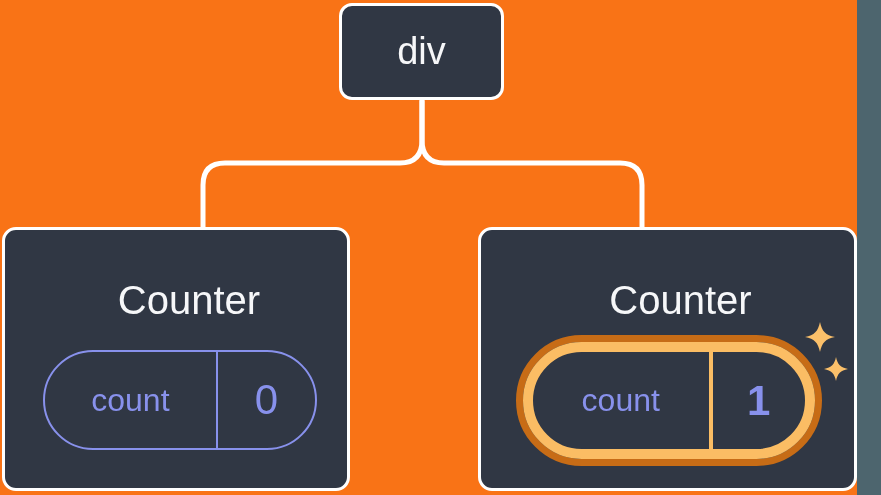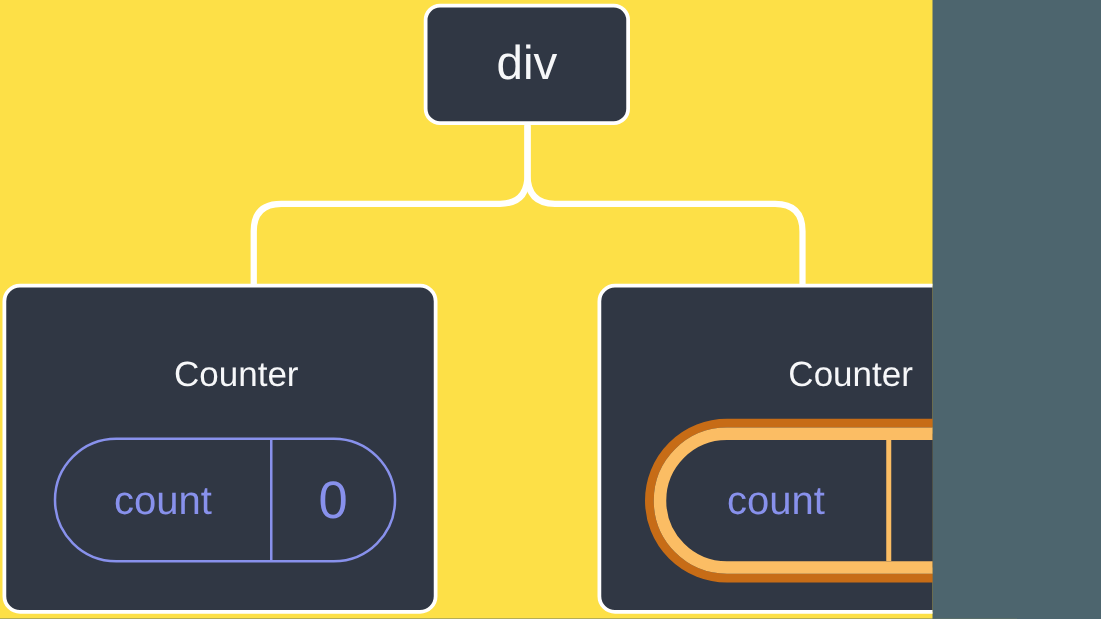--- a/index.html
+++ b/index.html
@@ -2,23 +2,23 @@
 <html><head>
 <meta charset="utf-8">
 <style>
   html, body {
     margin: 0;
     padding: 0;
     background: #4d656e;
   }
   .canvas {
     position: relative;
-    width: 746px;
+    width: 857px;
     height: 495px;
-    background: #fde047;
+    background: #f97316;
     font-family: "Liberation Sans", sans-serif;
     overflow: hidden;
   }
   .connectors {
     position: absolute;
     left: 0;
     top: 0;
   }
   .connectors path {
     stroke: #ffffff;
@@ -52,21 +52,21 @@
     border-radius: 14px;
   }
   .counter-node.left  { left: 2px; }
   .counter-node.right { left: 478px; width: 379px; }
   .node-title {
     position: absolute;
     top: 46px;
     left: 0;
     right: 0;
     text-align: center;
-    font-size: 28px;
+    font-size: 40px;
     line-height: 48px;
     font-weight: 500;
     color: #f6f7f9;
     margin-left: 26px;
   }
   .cell {
     display: flex;
     align-items: center;
     justify-content: center;
     color: #8891ec;

